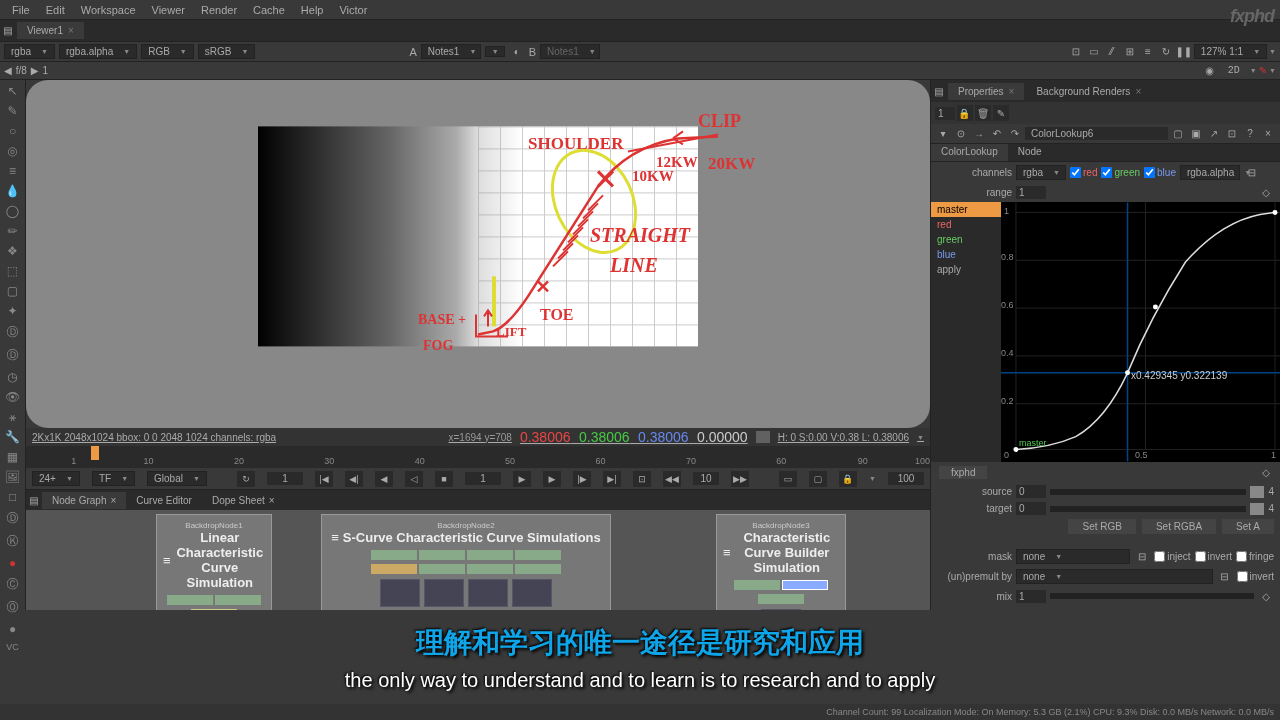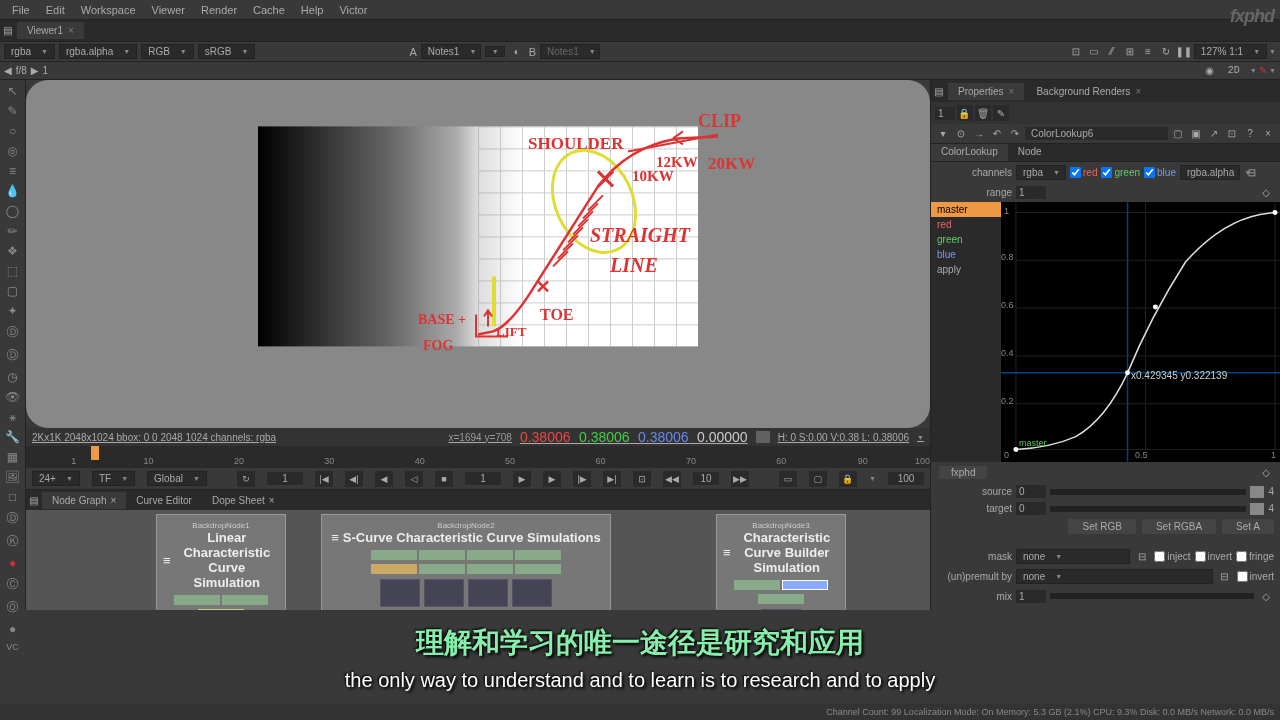--- a/index.html
+++ b/index.html
@@ -96,21 +96,21 @@
 
 .reset-btn { background: #444; padding: 1px 12px; font-size: 10px; margin: 2px; cursor: pointer; }
 .val-input { background: #2a2a2a; width: 30px; padding: 1px 3px; border: none; color: #aaa; font-size: 10px; }
 .slider-track { flex: 1; height: 6px; background: #222; position: relative; }
 .set-btn { background: #444; padding: 2px 14px; font-size: 10px; cursor: pointer; }
 
 .statusbar { position: absolute; bottom: 0; left: 0; right: 0; height: 16px; background: #333; display: flex; align-items: center; justify-content: flex-end; padding: 0 6px; font-size: 9px; color: #888; }
 
 .watermark { position: absolute; top: 6px; right: 6px; font-size: 18px; font-weight: bold; color: #666; font-style: italic; letter-spacing: -1px; }
 
-.subtitle-cn { position: absolute; bottom: 58px; left: 50%; transform: translateX(-50%); font-size: 28px; font-weight: bold; color: #86efac; text-shadow: 2px 2px 3px #000, -1px -1px 2px #000; white-space: nowrap; }
+.subtitle-cn { position: absolute; bottom: 58px; left: 50%; transform: translateX(-50%); font-size: 28px; font-weight: bold; color: #0ea5e9; text-shadow: 2px 2px 3px #000, -1px -1px 2px #000; white-space: nowrap; }
 .subtitle-en { position: absolute; bottom: 28px; left: 50%; transform: translateX(-50%); font-size: 20px; color: #fff; text-shadow: 2px 2px 3px #000, -1px -1px 2px #000; white-space: nowrap; }
 </style>
 </head>
 <body>
 
 <div class="watermark">fxphd</div>
 
 <div class="menubar">
   <span>File</span>
   <span>Edit</span>
@@ -345,21 +345,21 @@
           </div>
         <div class="btab">
             <span>Curve Editor</span>
           </div>
         <div class="btab">
             <span>Dope Sheet</span>
             <span class="close">×</span>
           </div>
       </div>
       <div class="node-graph-canvas">
-        <div class="backdrop-node" style="left:130px;top:4px;width:130px;height:130px">
+        <div class="backdrop-node" style="left:130px;top:4px;width:116px;height:130px">
           <div style="font-size:8px;text-align:center;color:#ccc">BackdropNode1</div>
           <div class="backdrop-title">
               <span>≡</span>
               <span>Linear Characteristic Curve Simulation</span>
             </div>
           <div style="text-align:center"><div class="node-small"></div><div class="node-small"></div><div class="node-small" style="background:#cc8"></div><br></div>
         </div>
         <div class="backdrop-node" style="left:295px;top:4px;width:290px;height:130px">
           <div style="font-size:8px;text-align:center;color:#ccc">BackdropNode2</div>
           <div class="backdrop-title">

